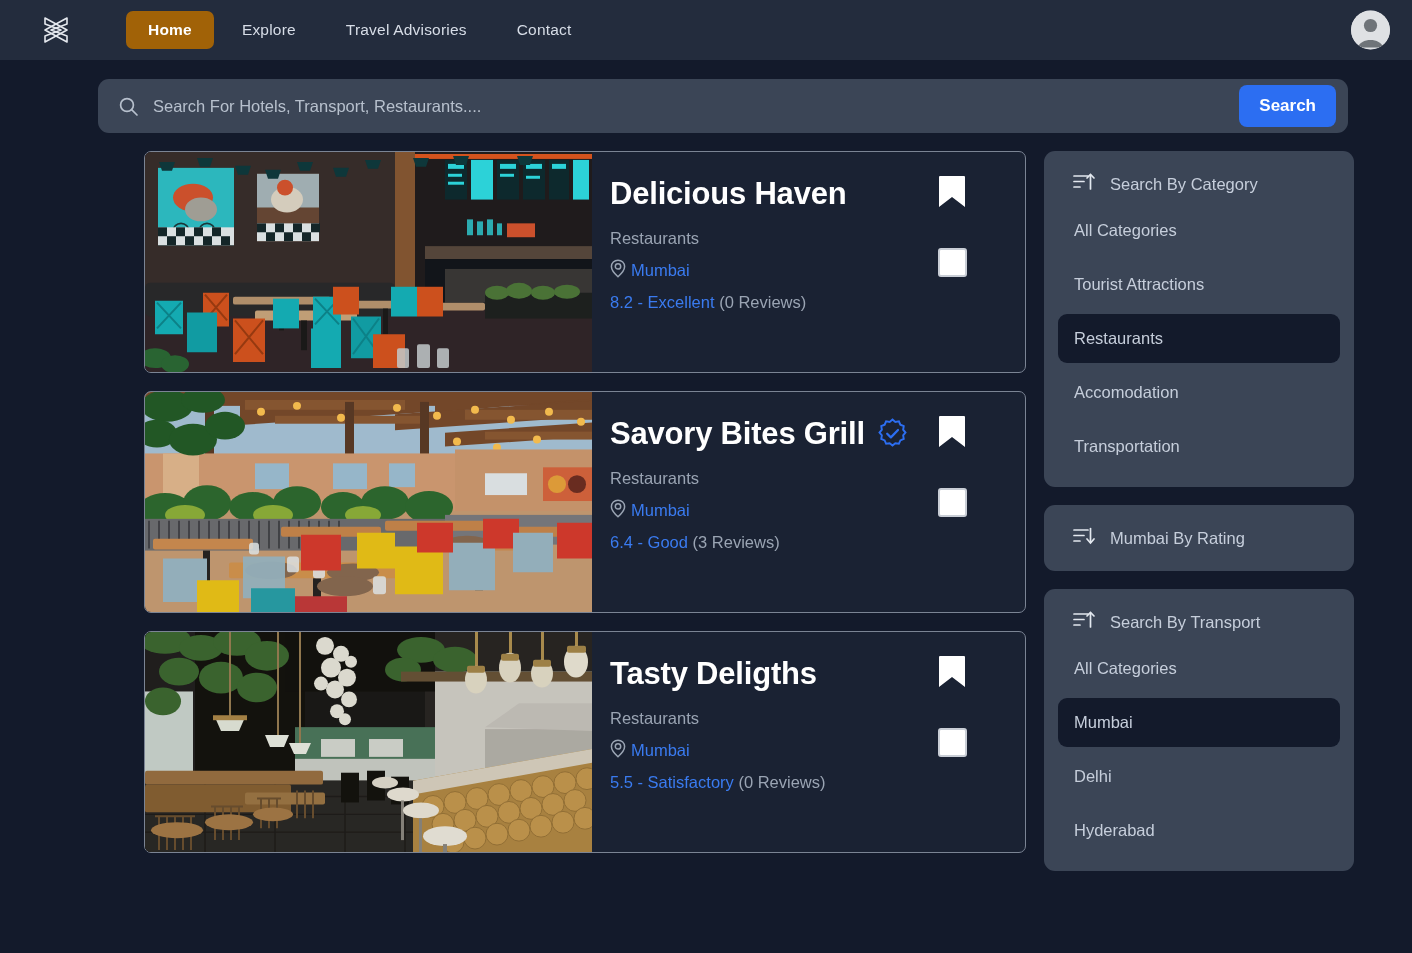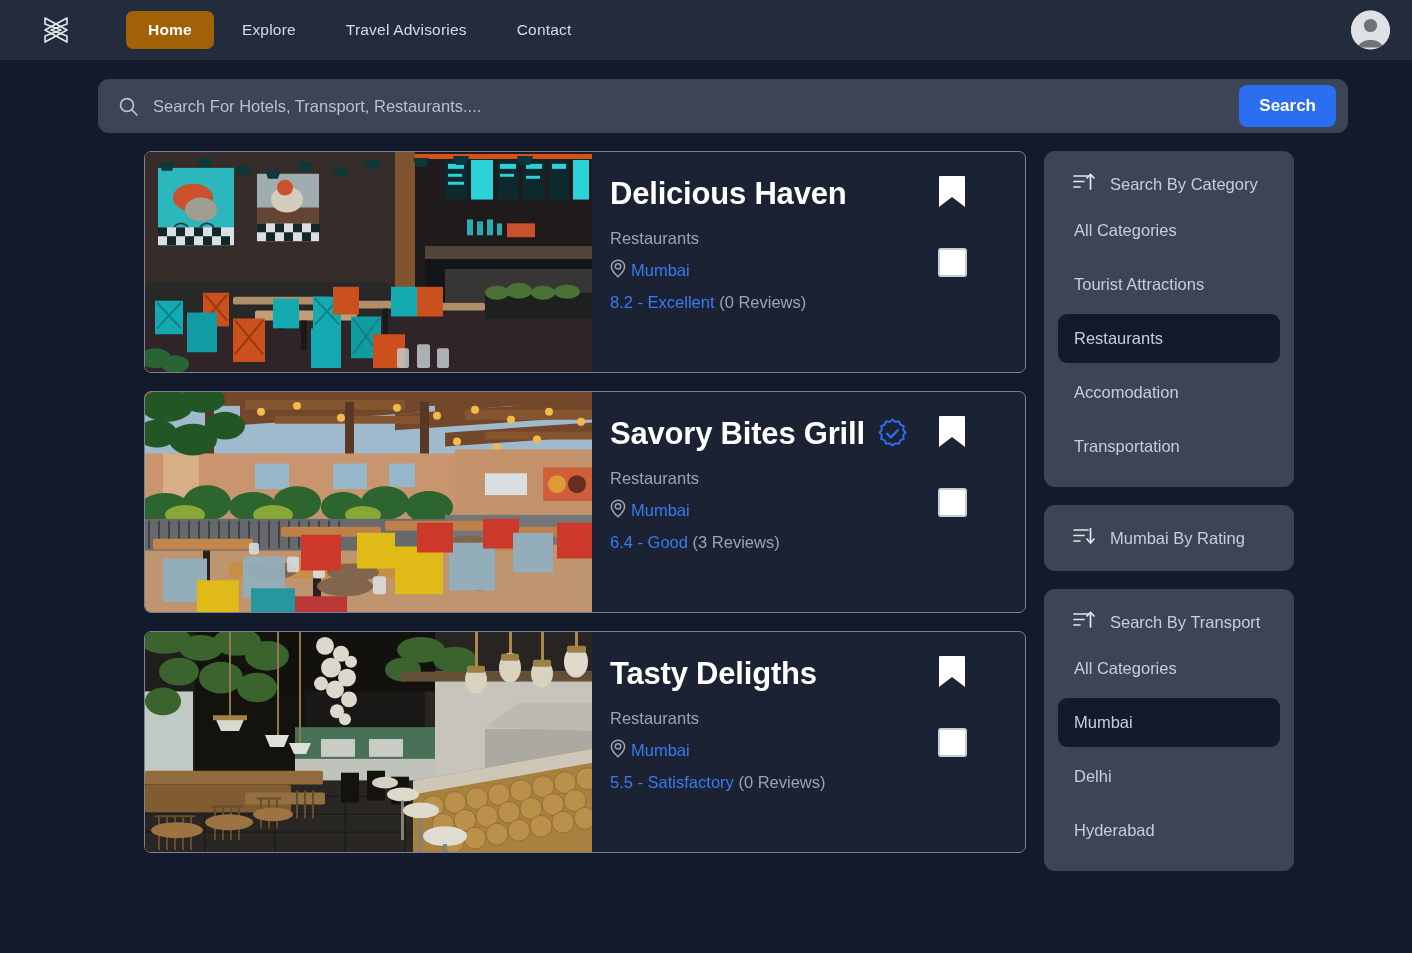--- a/index.html
+++ b/index.html
@@ -97,21 +97,21 @@
   .rating-reviews { color: #9aa4b3; }
   .bookmark { position: absolute; top: 22px; right: 58px; cursor: pointer; }
   .checkbox {
     position: absolute; top: 96px; right: 58px;
     width: 29px; height: 29px;
     background: #ffffff; border: 2px solid #c9ced6; border-radius: 3px;
     cursor: pointer;
   }
 
   
-  .sidebar { width: 250px; flex: 0 0 auto; display: flex; flex-direction: column; gap: 18px; }
+  .sidebar { width: 310px; flex: 0 0 auto; display: flex; flex-direction: column; gap: 18px; }
   .panel { background: #3b4556; border-radius: 11px; padding: 16px 14px; }
   .panel-head { display: flex; align-items: center; gap: 14px; padding: 5px 0 5px 14px; }
   .panel-head-text { color: #c6cedb; font-size: 16.5px; }
   .panel-item {
     color: #c6cedb; font-size: 16.5px;
     padding: 15px 16px; border-radius: 9px; cursor: pointer;
     margin-top: 5px;
   }
   .panel-item.selected { background: #131a2b; }
 </style>

